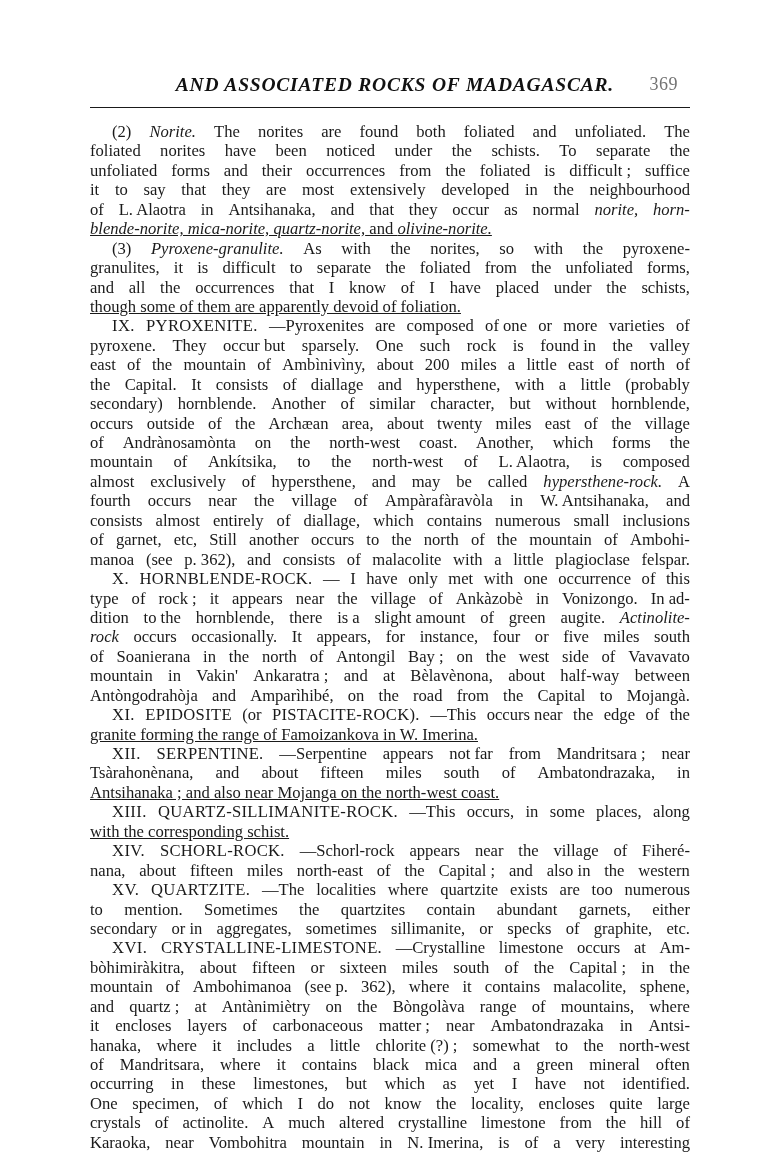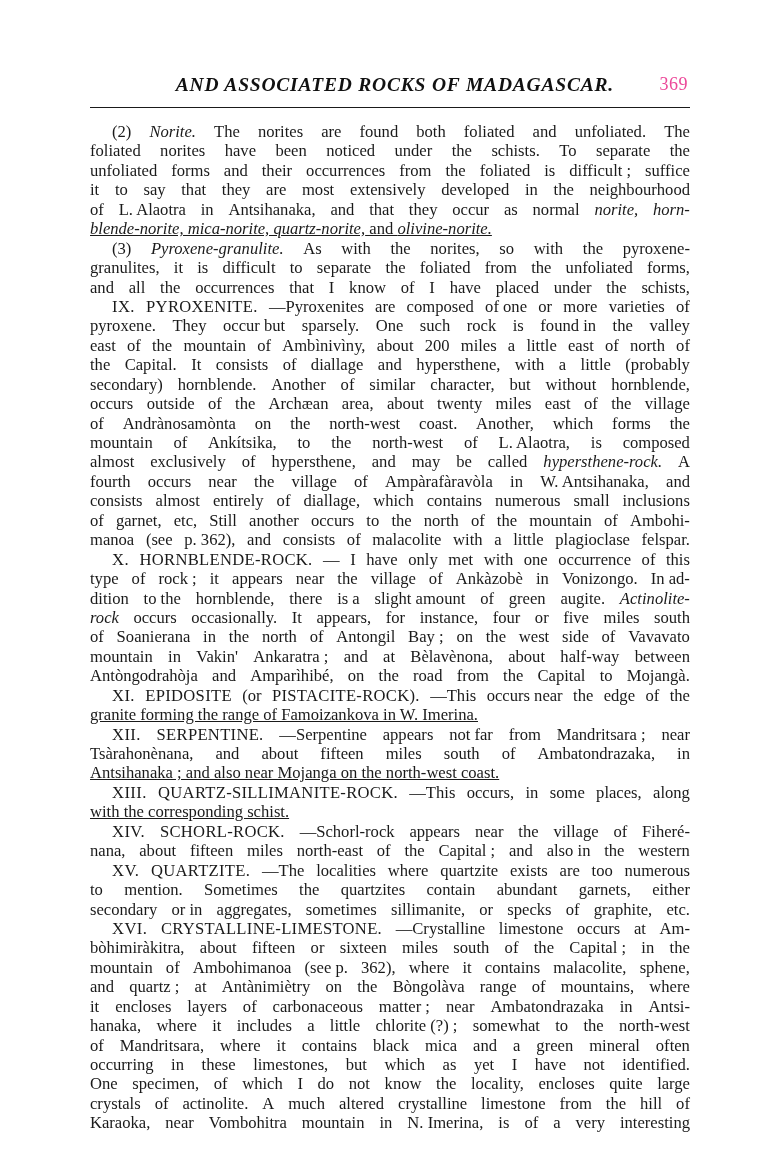--- a/index.html
+++ b/index.html
@@ -37,25 +37,25 @@
     bottom: 0;
     font-style: italic;
     font-weight: 700;
     font-size: 19.5px;
     letter-spacing: 0.8px;
     white-space: nowrap;
     color: #111;
   }
   .header-folio {
     position: absolute;
-    right: 2px;
+    right: 12px;
     bottom: 1px;
     font-size: 18px;
     letter-spacing: 0.5px;
-    color: #ec4899;
+    color: #737373;
   }
   .header-rule {
     position: absolute;
     left: 90px;
     top: 107px;
     width: 600px;
     height: 0;
     border-top: 1.6px solid #1a1a1a;
   }
 
@@ -118,20 +118,21 @@
       <span class="line just"><span>unfoliated</span><span>forms</span><span>and</span><span>their</span><span>occurrences</span><span>from</span><span>the</span><span>foliated</span><span>is</span><span>difficult ;</span><span>suffice</span></span>
       <span class="line just"><span>it</span><span>to</span><span>say</span><span>that</span><span>they</span><span>are</span><span>most</span><span>extensively</span><span>developed</span><span>in</span><span>the</span><span>neighbourhood</span></span>
       <span class="line just"><span>of</span><span>L. Alaotra</span><span>in</span><span>Antsihanaka,</span><span>and</span><span>that</span><span>they</span><span>occur</span><span>as</span><span>normal</span><span class="it">norite,</span><span class="it">horn-</span></span>
       <span class="line last"><span class="it">blende-norite, mica-norite, quartz-norite,</span> and <span class="it">olivine-norite.</span></span>
     </div>
 
     <div class="para">
       <span class="line just"><span><span class="indent"></span>(3)</span><span class="it">Pyroxene-granulite.</span><span>As</span><span>with</span><span>the</span><span>norites,</span><span>so</span><span>with</span><span>the</span><span>pyroxene-</span></span>
       <span class="line just"><span>granulites,</span><span>it</span><span>is</span><span>difficult</span><span>to</span><span>separate</span><span>the</span><span>foliated</span><span>from</span><span>the</span><span>unfoliated</span><span>forms,</span></span>
       <span class="line just"><span>and</span><span>all</span><span>the</span><span>occurrences</span><span>that</span><span>I</span><span>know</span><span>of</span><span>I</span><span>have</span><span>placed</span><span>under</span><span>the</span><span>schists,</span></span>
+      <span class="line last">though some of them are apparently devoid of foliation.</span>
     </div>
 
     <div class="para">
       <span class="line just"><span><span class="indent"></span><span class="rn">IX.</span></span><span class="sc">PYROXENITE.</span><span>—Pyroxenites</span><span>are</span><span>composed</span><span>of one</span><span>or</span><span>more</span><span>varieties</span><span>of</span></span>
       <span class="line just"><span>pyroxene.</span><span>They</span><span>occur but</span><span>sparsely.</span><span>One</span><span>such</span><span>rock</span><span>is</span><span>found in</span><span>the</span><span>valley</span></span>
       <span class="line just"><span>east</span><span>of</span><span>the</span><span>mountain</span><span>of</span><span>Ambìnivìny,</span><span>about</span><span>200</span><span>miles</span><span>a</span><span>little</span><span>east</span><span>of</span><span>north</span><span>of</span></span>
       <span class="line just"><span>the</span><span>Capital.</span><span>It</span><span>consists</span><span>of</span><span>diallage</span><span>and</span><span>hypersthene,</span><span>with</span><span>a</span><span>little</span><span>(probably</span></span>
       <span class="line just"><span>secondary)</span><span>hornblende.</span><span>Another</span><span>of</span><span>similar</span><span>character,</span><span>but</span><span>without</span><span>hornblende,</span></span>
       <span class="line just"><span>occurs</span><span>outside</span><span>of</span><span>the</span><span>Archæan</span><span>area,</span><span>about</span><span>twenty</span><span>miles</span><span>east</span><span>of</span><span>the</span><span>village</span></span>
       <span class="line just"><span>of</span><span>Andrànosamònta</span><span>on</span><span>the</span><span>north-west</span><span>coast.</span><span>Another,</span><span>which</span><span>forms</span><span>the</span></span>

